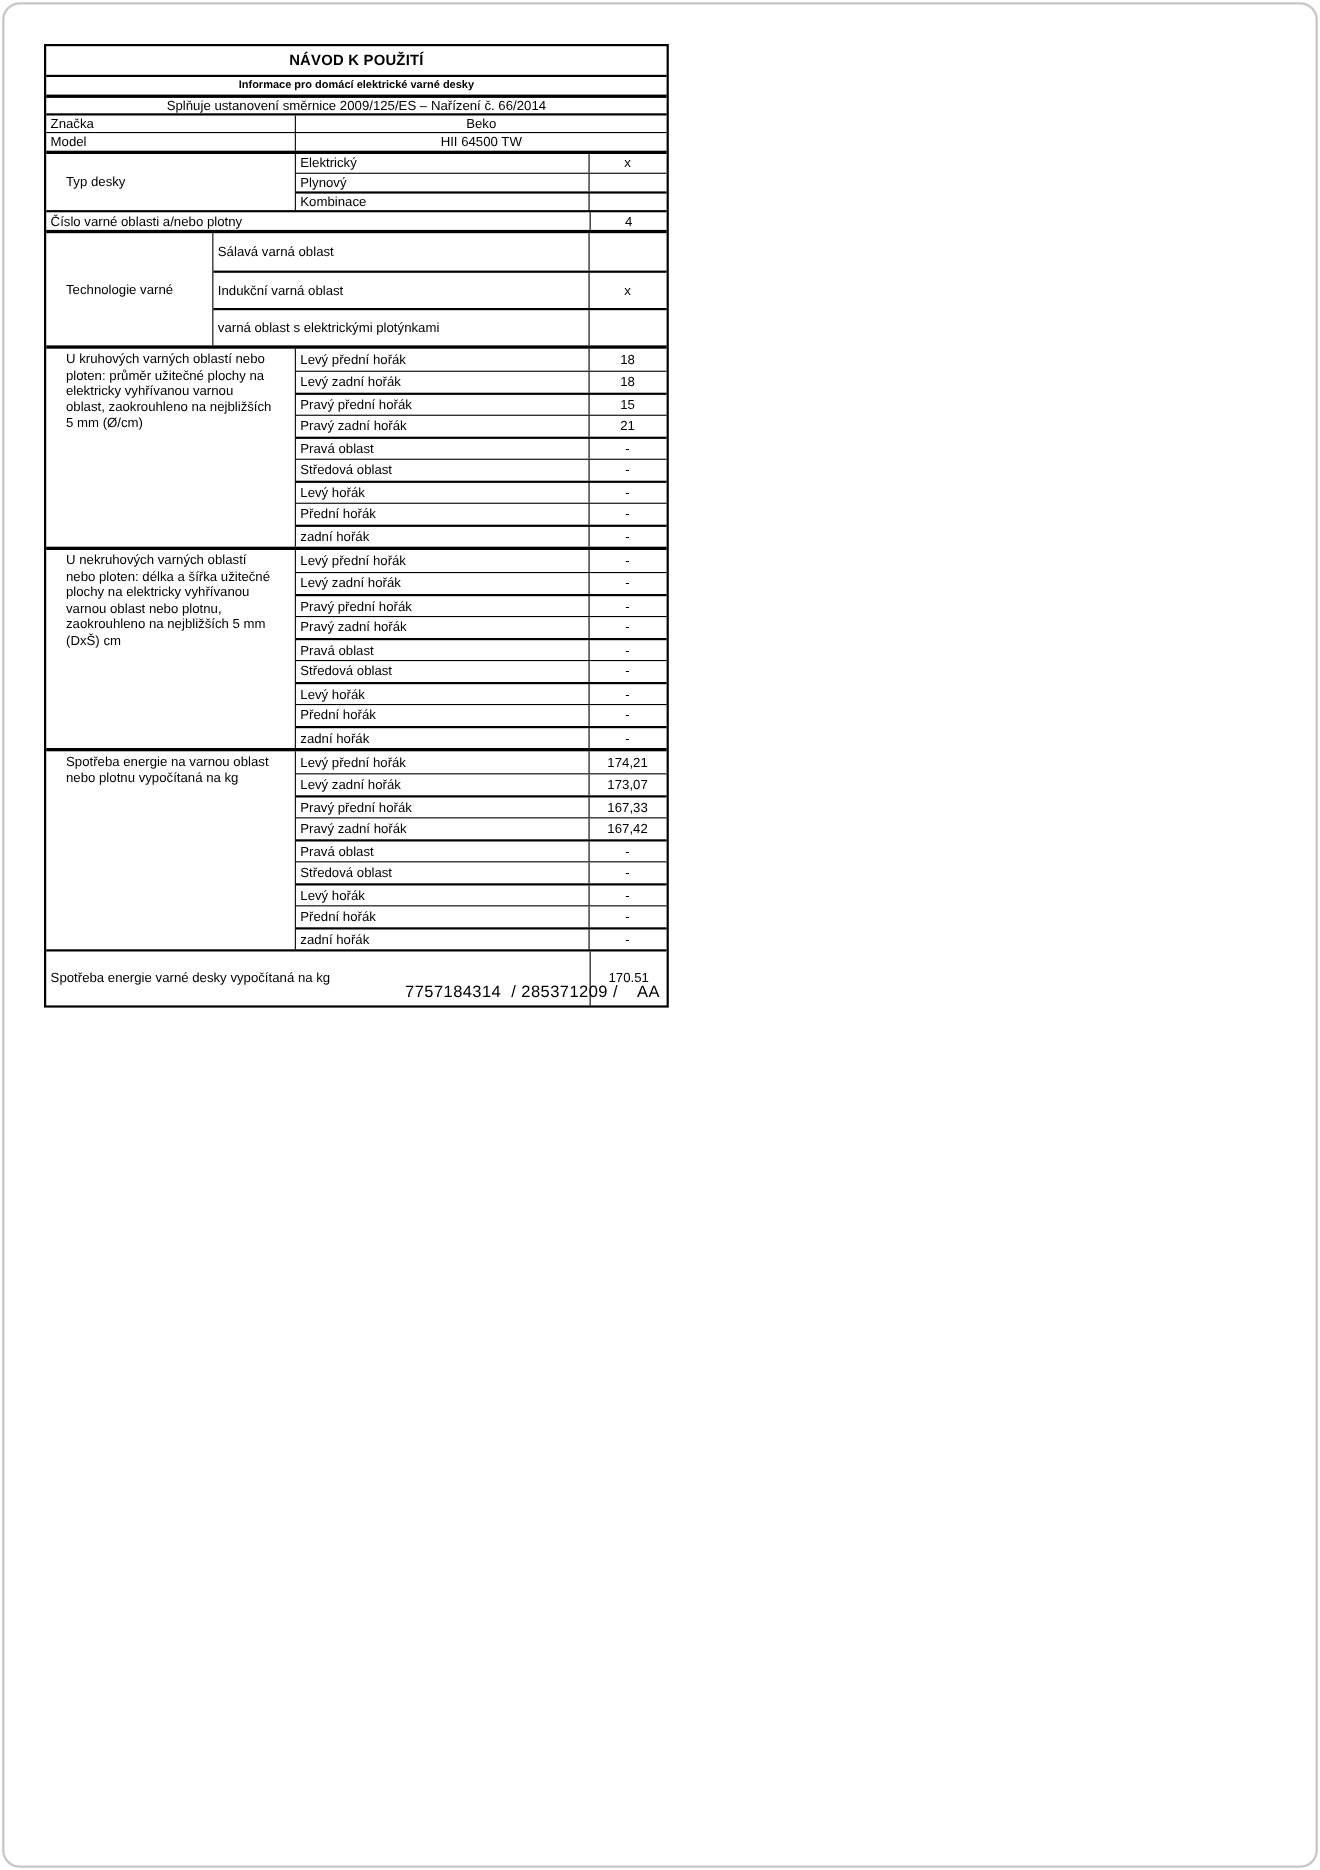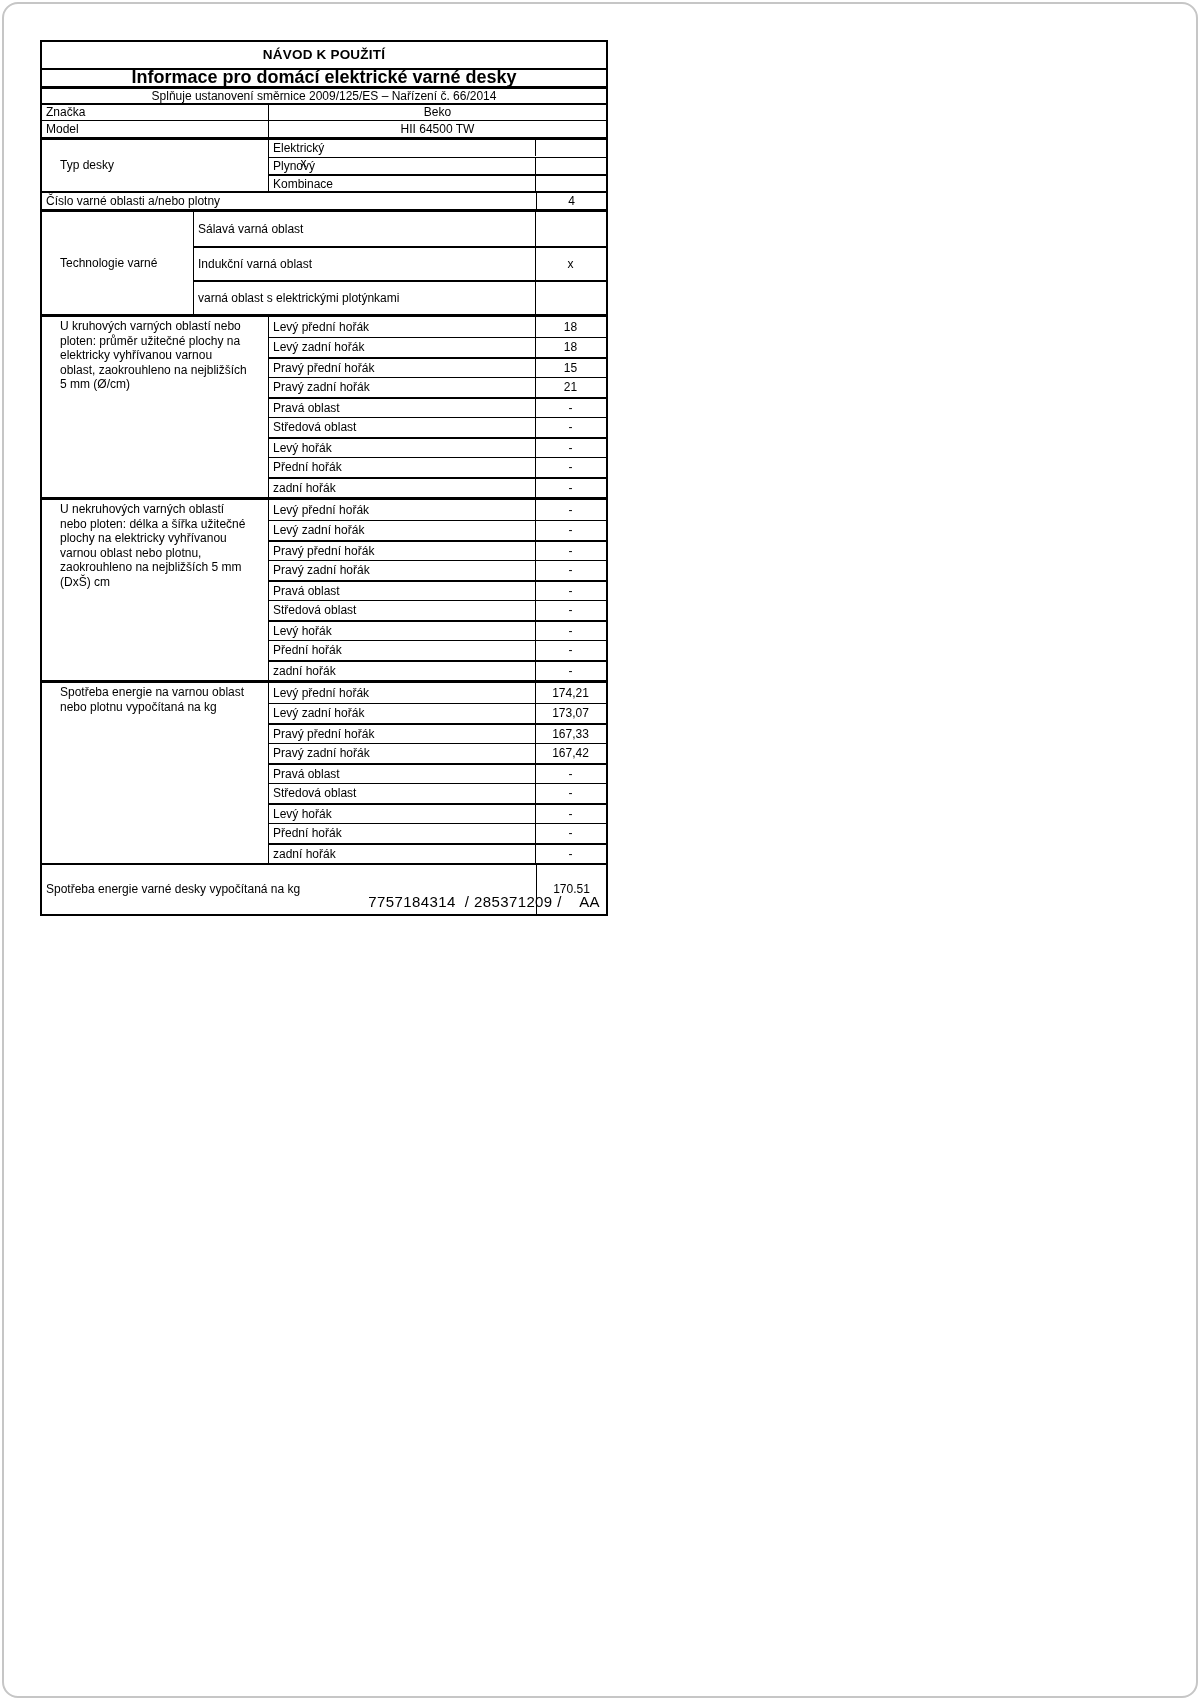--- a/index.html
+++ b/index.html
@@ -23,27 +23,27 @@
 
   .cell{ display:flex; align-items:center; padding:1px 4px; overflow:hidden; }
   .grow{ flex:1 1 auto; }
   .cA  { width:227px; border-right:1px solid #000; }
   .cC  { width:69px;  justify-content:center; text-align:center; padding:1px 2px; }
   .cAB { width:495px; border-right:1px solid #000; }
 
   .r-title   { height:26px; }
   .r-title .cell{ justify-content:center; font-weight:bold; font-size:13.5px; letter-spacing:.2px; }
   .r-info    { height:18px; }
-  .r-info .cell{ justify-content:center; font-weight:bold; font-size:18px; }
+  .r-info .cell{ justify-content:center; font-weight:bold; font-size:10px; }
   .r-directive{ height:17px; }
   .r-directive .cell{ justify-content:center; }
   .r-kv      { height:17px; }
   .r-kv .cC, .r-kv .cBv{ justify-content:center;text-align:center; }
   .cBv{ width:337px; flex:1 1 auto; justify-content:center; text-align:center; }
-  .r-typ     { height:17px;flex-direction:column; }
+  .r-typ     { height:17px; }
   .r-cislo   { height:18px; }
   .r-tech    { height:34px; }
   .r-burner  { height:20px; }
   .r-total   { height:51px; }
 
   
   .band{ display:flex; width:100%; }
   .band .label-cell{
     width:227px; border-right:1px solid #000; padding:2px 18px;
     display:block; line-height:14.5px;

